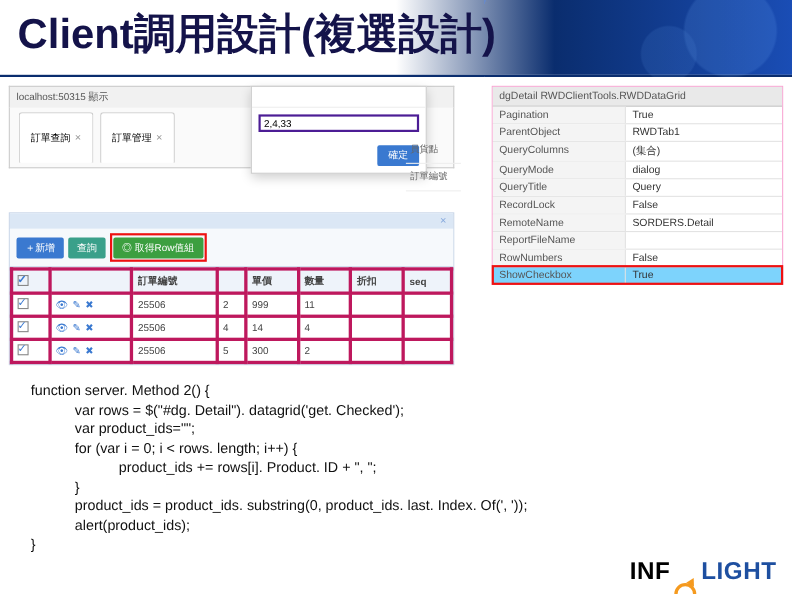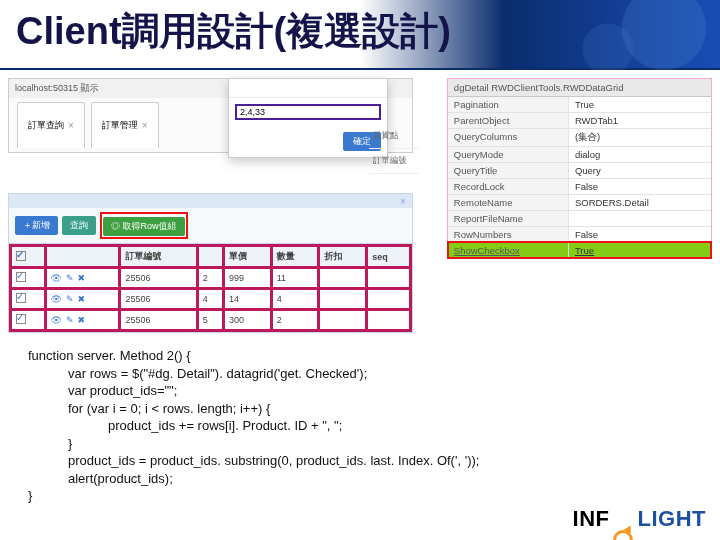--- a/index.html
+++ b/index.html
@@ -100,21 +100,21 @@
     border: 1px solid #f9a8d4; font-size: 9.5px; background:#fff;margin-left:28px;
   }
   .prop-head {
     background: #e9e9e9; border-bottom: 1px solid #c8c8c8;
     padding: 3px 6px; color:#555;
   }
   .prop-row { display:flex; border-top:1px solid #e3e3e3;justify-content:space-between; }
   .prop-row:first-of-type{ border-top:none }
   .pk { width: 46%; padding: 2px 6px; color:#555; background:#f4f4f4; border-right:1px solid #e3e3e3;}
   .pv { width: 54%; padding: 2px 6px; color:#333; }
-  .prop-row.hl .pk, .prop-row.hl .pv { background:#84cc16;text-decoration:underline; }
+  .prop-row.hl .pk, .prop-row.hl .pv { background:#7dd3fc; }
   .prop-row.hl { outline:2px solid #e11; outline-offset:-1px; }
 
   .code-block {
     padding: 10px 40px 8px 28px;
     font-family: "Segoe UI", Arial, sans-serif;
     font-size: 13px; line-height: 1.35;
     color: #111;
   }
   .code-block .ind1 { padding-left: 40px; display:block; }
   .code-block .ind2 { padding-left: 80px; display:block; }

